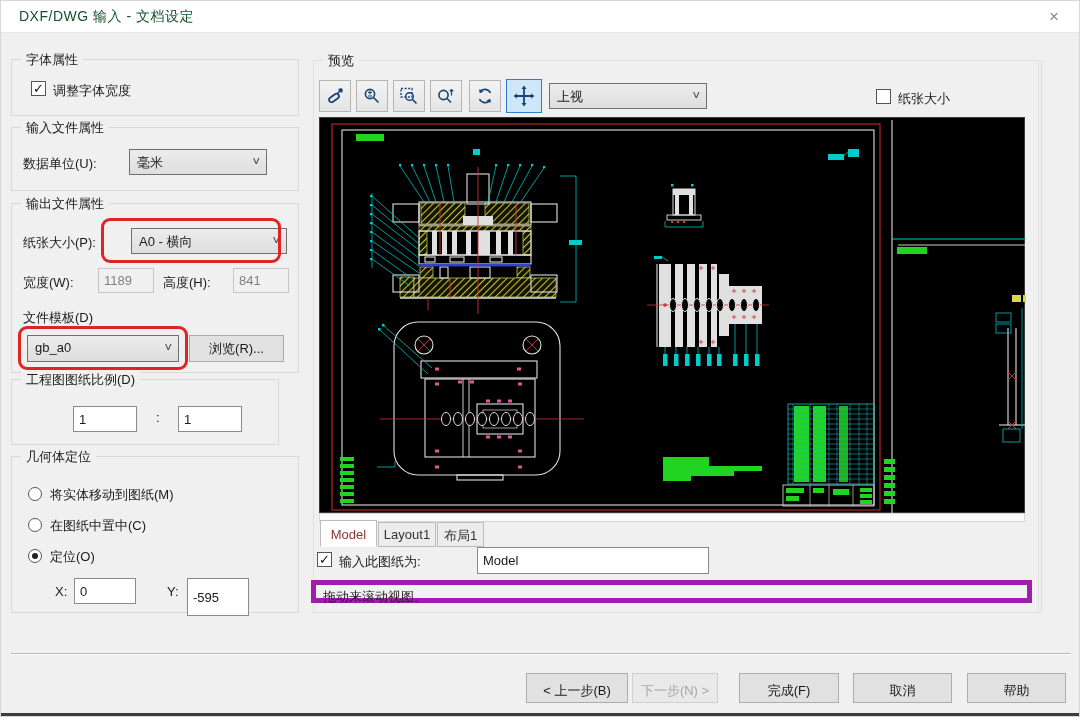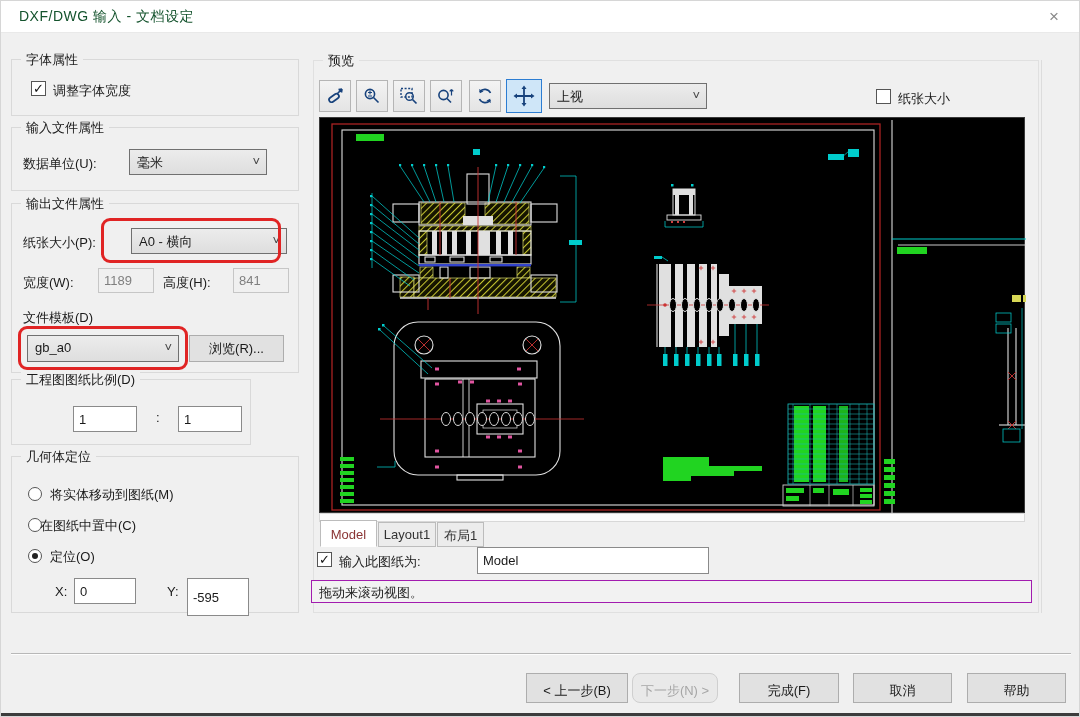--- a/index.html
+++ b/index.html
@@ -16,41 +16,41 @@
   .grp { position:absolute; border:1px solid #d9d9d9; background:transparent; }
   .grp-title { position:absolute; top:-9px; left:9px; background:#f0f0f0; padding:0 5px; font-size:13px; color:#1a1a1a; white-space:nowrap; }
   .lbl { position:absolute; font-size:13px; color:#1a1a1a; white-space:nowrap; }
 
   
   .txt { position:absolute; border:1px solid #8a8a8a; background:#ffffff; font-size:13px; color:#1a1a1a; padding:0 5px; font-family:"Liberation Sans","DejaVu Sans",sans-serif; }
   .txt:disabled, .txt.disabled { background:#f0f0f0; color:#7f7f7f; border-color:#c6c6c6; }
   .ddl { position:absolute; border:1px solid #707070; background:linear-gradient(#ececec,#dedede); font-size:13px; color:#1a1a1a; padding:4px 22px 0 7px; }
   .ddl .chev { position:absolute; right:6px; top:4px; color:#444; font-size:13px; }
   .btn { position:absolute; border:1px solid #adadad; background:#e1e1e1; font-size:13px; color:#1a1a1a; text-align:center; }
-  .btn.disabled { color:#a6a6a6; border-color:#cfcfcf; background:#e9e9e9;border-radius:8px; }
+  .btn.disabled { color:#a6a6a6; border-color:#cfcfcf; background:#e9e9e9; }
   .chk { position:absolute; width:15px; height:15px; border:1px solid #555; background:#fff; font-size:13px; line-height:13px; text-align:center; color:#111; }
   .radio { position:absolute; width:14px; height:14px; border:1px solid #555; border-radius:50%; background:#fff; }
   .radio.sel::after { content:""; position:absolute; left:3px; top:3px; width:6px; height:6px; border-radius:50%; background:#222; }
 
   
   .annot { position:absolute; border:3px solid #e02424; border-radius:9px; pointer-events:none; }
 
   
   .tool { position:absolute; width:32px; height:32px; border:1px solid #b5b5b5; background:linear-gradient(#f3f3f3,#e4e4e4); }
   .tool.active { border:1px solid #2d7dd2; background:#cfe6f8; width:36px; height:34px; }
   .tool svg { position:absolute; left:50%; top:50%; transform:translate(-50%,-50%); }
 
   .preview-canvas { position:absolute; left:318px; top:116px; width:706px; height:396px; background:#000; border:1px solid #3a3a3a; }
   .hscroll { position:absolute; left:318px; top:512px; width:706px; height:9px; background:#fbfbfb; border:1px solid #d8d8d8; }
 
   
   .tab { position:absolute; top:521px; height:25px; border:1px solid #bcbcbc; background:#ececec; font-size:13px; color:#333; text-align:center; padding-top:4px; }
   .tab.active { background:#ffffff; color:#8a3434; border-bottom:1px solid #ffffff; height:27px; top:519px; z-index:2; padding-top:6px; }
 
-  .statusbar { position:absolute; left:310px; top:579px; width:721px; height:23px; background:#f2f2f2; border:1px solid #a21caf; font-size:13px; color:#222; padding:3px 13px 0 7px; }
+  .statusbar { position:absolute; left:310px; top:579px; width:721px; height:23px; background:#f2f2f2; border:5px solid #a21caf; font-size:13px; color:#222; padding:3px 13px 0 7px; }
 
   .vline { position:absolute; width:1px; background:#dcdcdc; }
   .sep { position:absolute; left:10px; top:652px; width:1060px; height:1px; background:#b8b8b8; box-shadow:0 1px 0 #fdfdfd; }
   .bottom-strip { position:absolute; left:0; bottom:0; width:1080px; height:3px; background:#3c3c3c; }
   .fbtn { position:absolute; top:672px; height:30px; padding-top:6px; }
 </style>
 </head>
 <body>
 
 <div id="dialog">
@@ -91,34 +91,34 @@
   <input class="txt disabled" style="left: 232px; top: 267px; width: 56px; height: 25px;" readonly="" value="841">
 
   <span class="lbl" style="left:22px; top:308px;">文件模板(D)</span>
   <div class="ddl" style="left:26px; top:334px; width:152px; height:27px;">
     <span>gb_a0</span>
     <span class="chev">˅</span>
   </div>
   <div class="annot" style="left:17px; top:325px; width:170px; height:44px;"></div>
   <button class="btn" style="left:188px; top:334px; width:95px; height:27px;">浏览(R)...</button>
 
-  <div class="grp" style="left:10px; top:378px; width:240px; height:66px;">
+  <div class="grp" style="left:10px; top:378px; width:268px; height:66px;">
     <span class="grp-title">工程图图纸比例(D)</span>
   </div>
   <input class="txt" style="left: 72px; top: 405px; width: 64px; height: 26px;" value="1">
   <span class="lbl" style="left:155px; top:409px;">:</span>
   <input class="txt" style="left: 177px; top: 405px; width: 64px; height: 26px;" value="1">
 
   <div class="grp" style="left:10px; top:455px; width:288px; height:157px;">
     <span class="grp-title">几何体定位</span>
   </div>
   <span class="radio" style="left:27px; top:486px;"></span>
   <span class="lbl" style="left:49px; top:485px;">将实体移动到图纸(M)</span>
   <span class="radio" style="left:27px; top:517px;"></span>
-  <span class="lbl" style="left:39px; top:516px;">在图纸中置中(C)</span>
+  <span class="lbl" style="left:49px; top:516px;">在图纸中置中(C)</span>
   <span class="radio sel" style="left:27px; top:548px;"></span>
   <span class="lbl" style="left:49px; top:547px;">定位(O)</span>
   <span class="lbl" style="left:54px; top:583px;">X:</span>
   <input class="txt" style="left: 73px; top: 577px; width: 62px; height: 26px;" value="0">
   <span class="lbl" style="left:166px; top:583px;">Y:</span>
   <input class="txt" style="left: 186px; top: 577px; width: 62px; height: 38px;" value="-595">
 
   <div class="grp" style="left:312px; top:59px; width:726px; height:553px; border-color:#e0e0e0;">
     <span class="grp-title">预览</span>
   </div>

